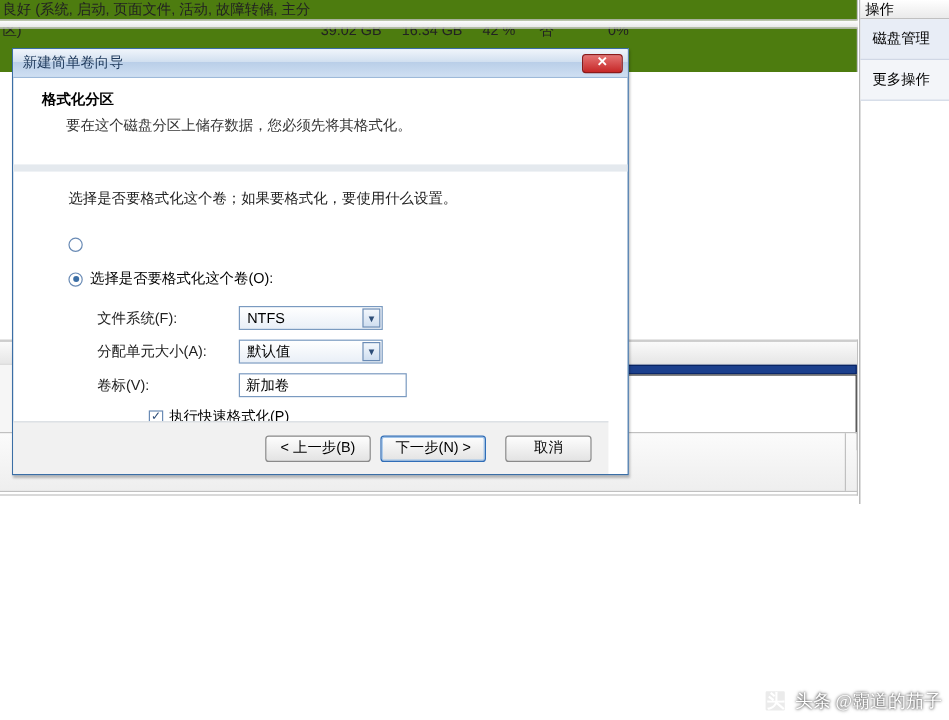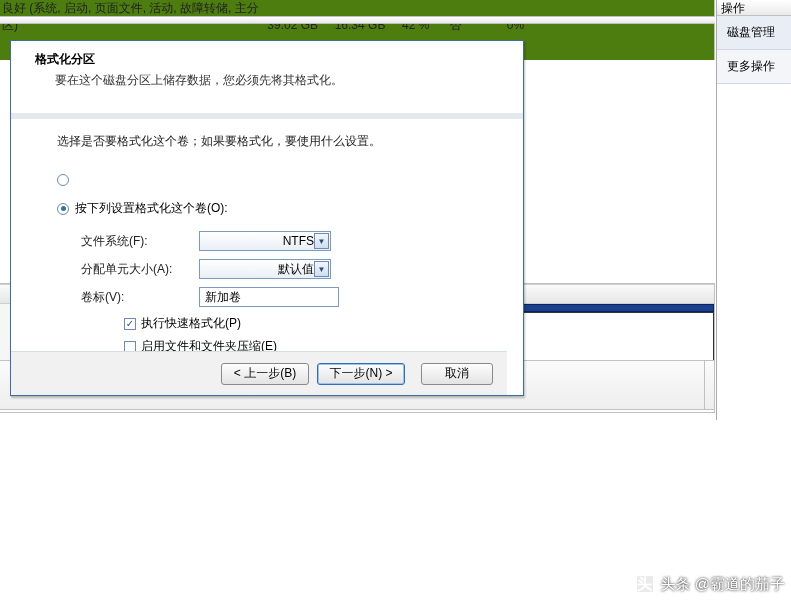--- a/index.html
+++ b/index.html
@@ -95,25 +95,24 @@
     padding:14px 24px 0 46px;
   }
   .intro{margin-bottom:24px;color:#222;}
   .radio-row{display:flex;align-items:center;margin-bottom:14px;}
   .radio{width:12px;height:12px;border:1px solid #6a8bb5;border-radius:50%;margin-right:6px;display:inline-flex;align-items:center;justify-content:center;background:#fff;}
   .radio.checked::after{content:"";width:5px;height:5px;border-radius:50%;background:#3b6ea5;}
   .subform{margin-left:24px;}
   .form-row{display:flex;align-items:center;margin-bottom:8px;}
   .form-row .lbl{width:118px;color:#222;}
   .combo{
-    width:132px;height:20px;border:1px solid #7a9ac0;
+    width:120px;height:20px;border:1px solid #7a9ac0;
     background:linear-gradient(#fff,#e9eff7);
     display:flex;align-items:center;padding:0 4px 0 6px;font-size:12px;
     position:relative;
-    text-align:right;
   }
   .combo .cval{flex:1;}
   .combo .carrow{
     width:15px;height:16px;border:1px solid #6a8bb5;margin-right:-3px;
     background:linear-gradient(#f3f7fc,#cfdef0);
     display:flex;align-items:center;justify-content:center;font-size:8px;color:#2d4d78;
   }
   .textin{
     width:140px;height:20px;border:1px solid #7a9ac0;background:#fff;
     padding:2px 5px;font-size:12px;font-family:inherit;
@@ -131,21 +130,21 @@
     border:1px solid #8a8a8a;border-radius:3px;
     background:linear-gradient(#fdfdfd,#e3e3e3);
     font-size:12px;font-family:inherit;display:flex;align-items:center;justify-content:center;
     padding:0 8px;
   }
   .btn.default{border-color:#2f6db7;box-shadow:0 0 0 1px #9ec3ea inset;}
   .btn.cancel{min-width:72px;margin-left:8px;}
   .watermark{
     position:absolute;right:6px;bottom:6px;font-size:15px;color:#fff;
     text-shadow:0 0 3px rgba(0,0,0,.6),0 0 2px rgba(0,0,0,.6);
-    display:flex;align-items:center;gap:6px;
+    display:flex;align-items:center;gap:6px;font-family:Liberation Serif, serif;
   }
   .watermark .logo{
     width:20px;height:20px;border:2px solid #fff;border-radius:3px;
     display:flex;align-items:center;justify-content:center;font-weight:bold;
     text-shadow:none;color:#fff;background:rgba(0,0,0,.08);
   }
 </style>
 </head>
 <body>
 
@@ -179,36 +178,42 @@
       <div class="seg light" style="left:30%;right:0;"></div>
     </div>
   </div>
 </div>
 
 <div class="bg-bot">
   <div class="edge"></div>
 </div>
 
 <div class="wizard">
+  <div class="titlebar">
+    <span class="title">新建简单卷向导</span>
+    <div class="closebtn">
+      <span>✕</span>
+    </div>
+  </div>
 
   <div class="wiz-head">
     <div class="h1">格式化分区</div>
     <div class="h2">要在这个磁盘分区上储存数据，您必须先将其格式化。</div>
   </div>
 
   <div class="wiz-body">
     <div class="intro">选择是否要格式化这个卷；如果要格式化，要使用什么设置。</div>
 
     <div class="radio-row">
       <span class="radio"></span>
     </div>
 
     <div class="radio-row">
       <span class="radio checked"></span>
-      <span>按下列设置格式化这个卷(O):</span>
+      <span>选择是否要格式化这个卷(O):</span>
     </div>
 
     <div class="subform">
       <div class="form-row">
         <span class="lbl">文件系统(F):</span>
         <div class="combo">
           <span class="cval">NTFS</span>
           <span class="carrow">▼</span>
         </div>
       </div>

